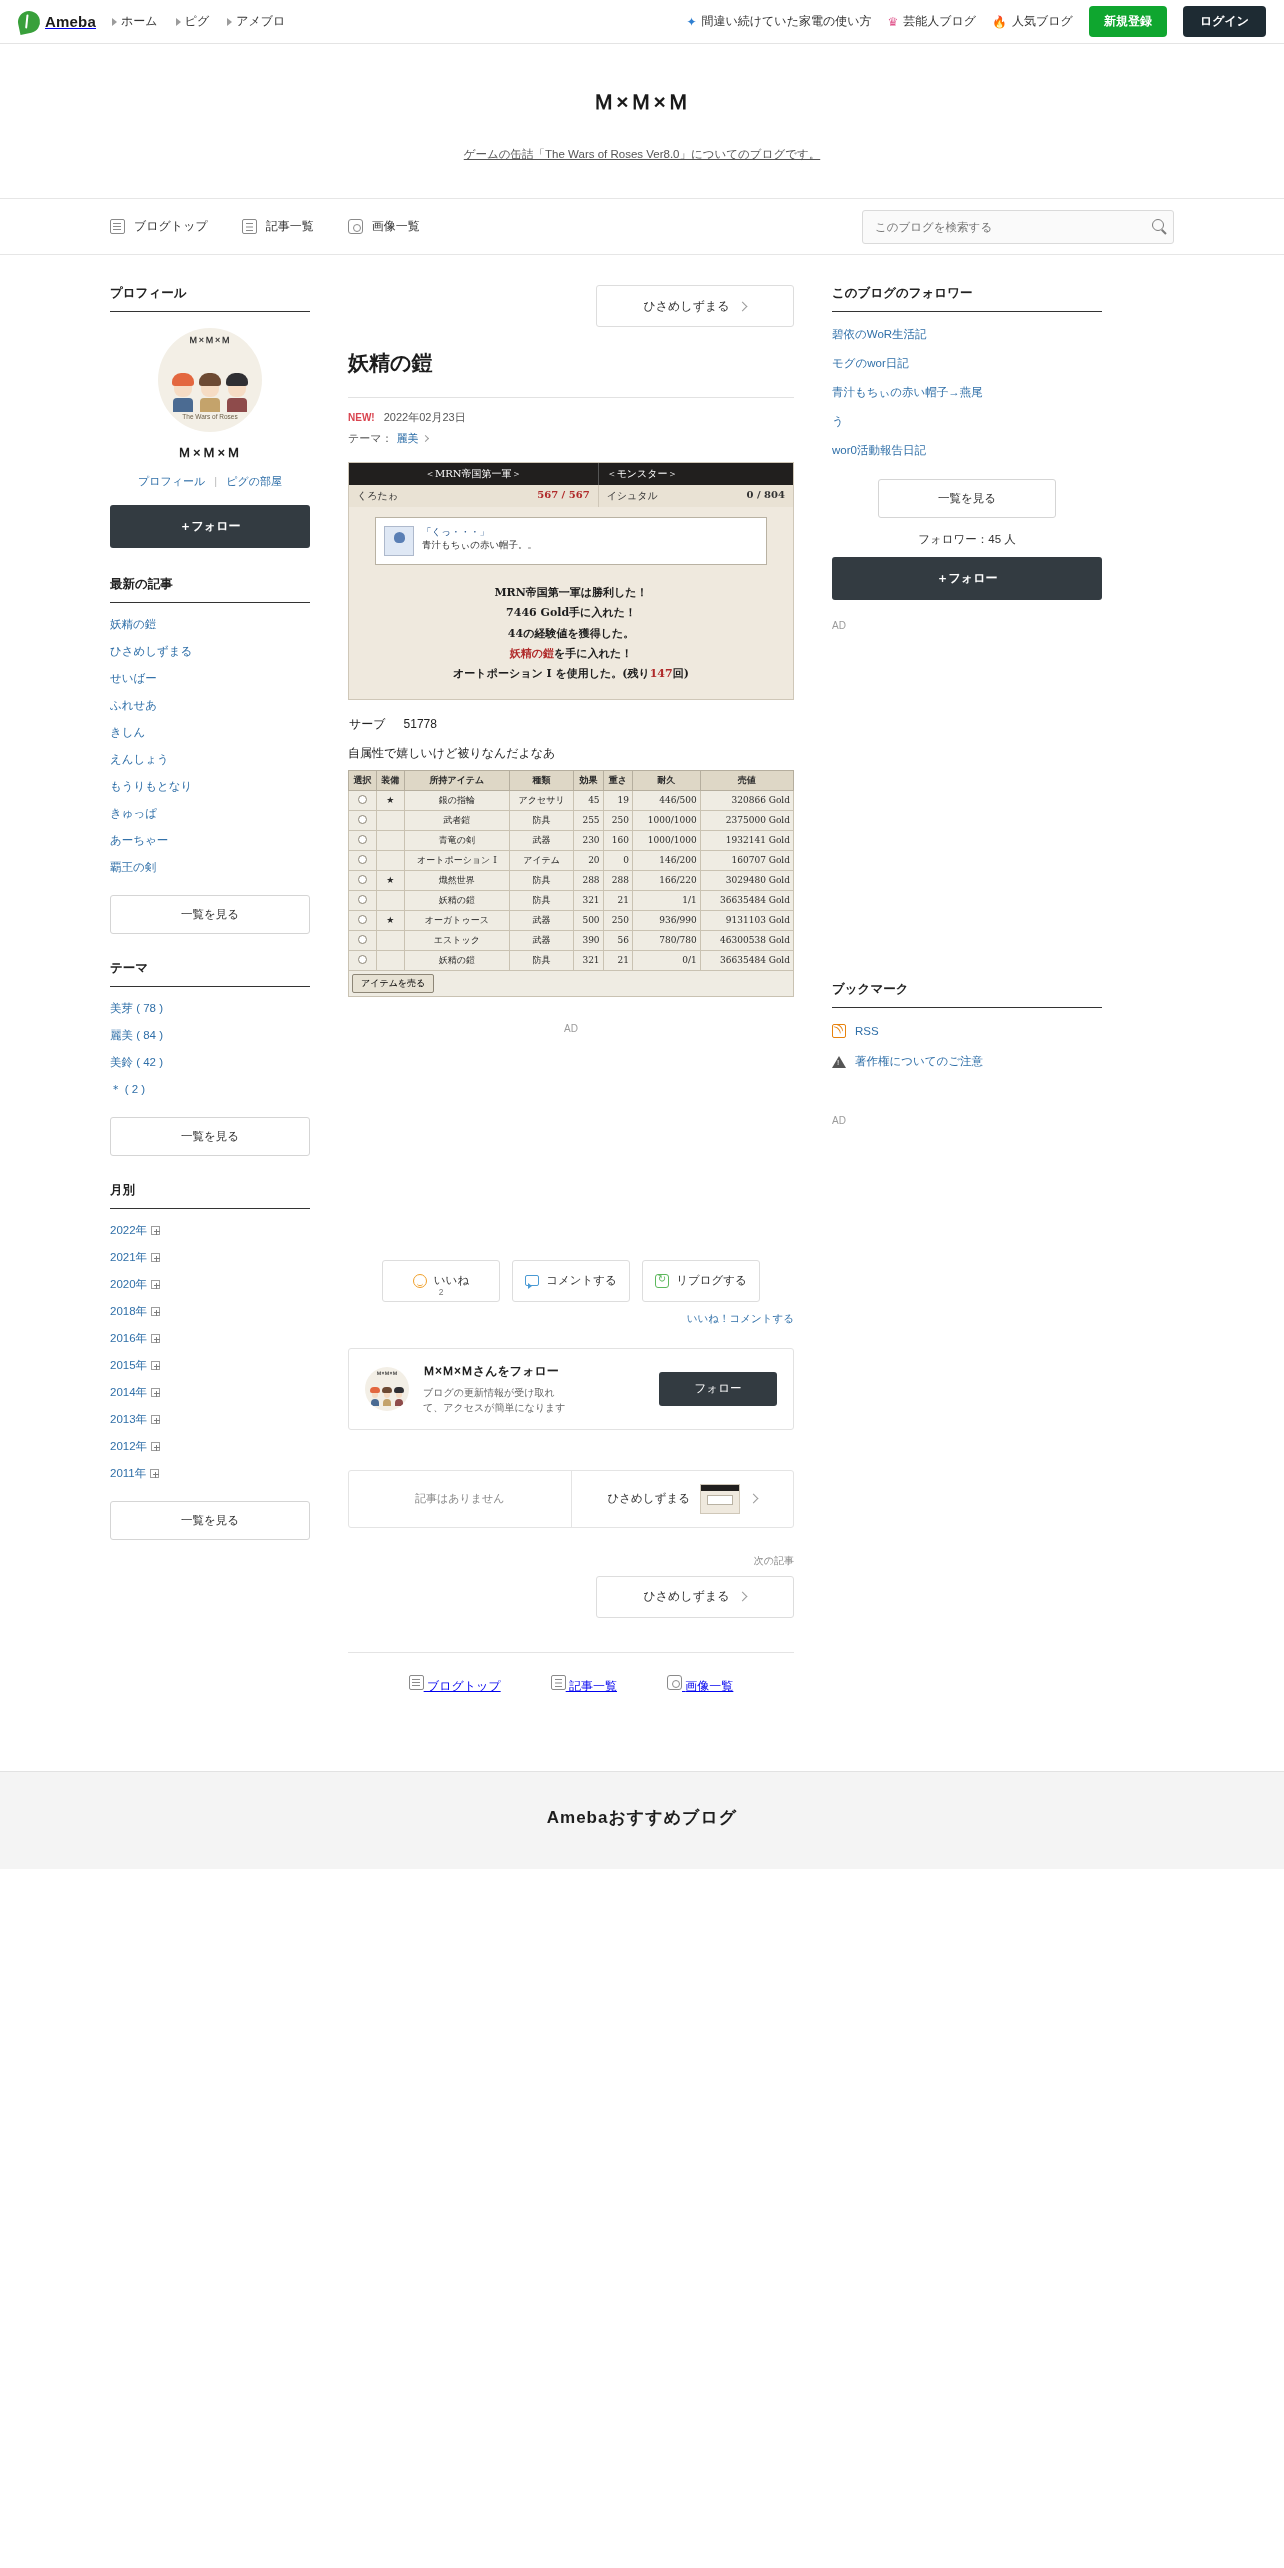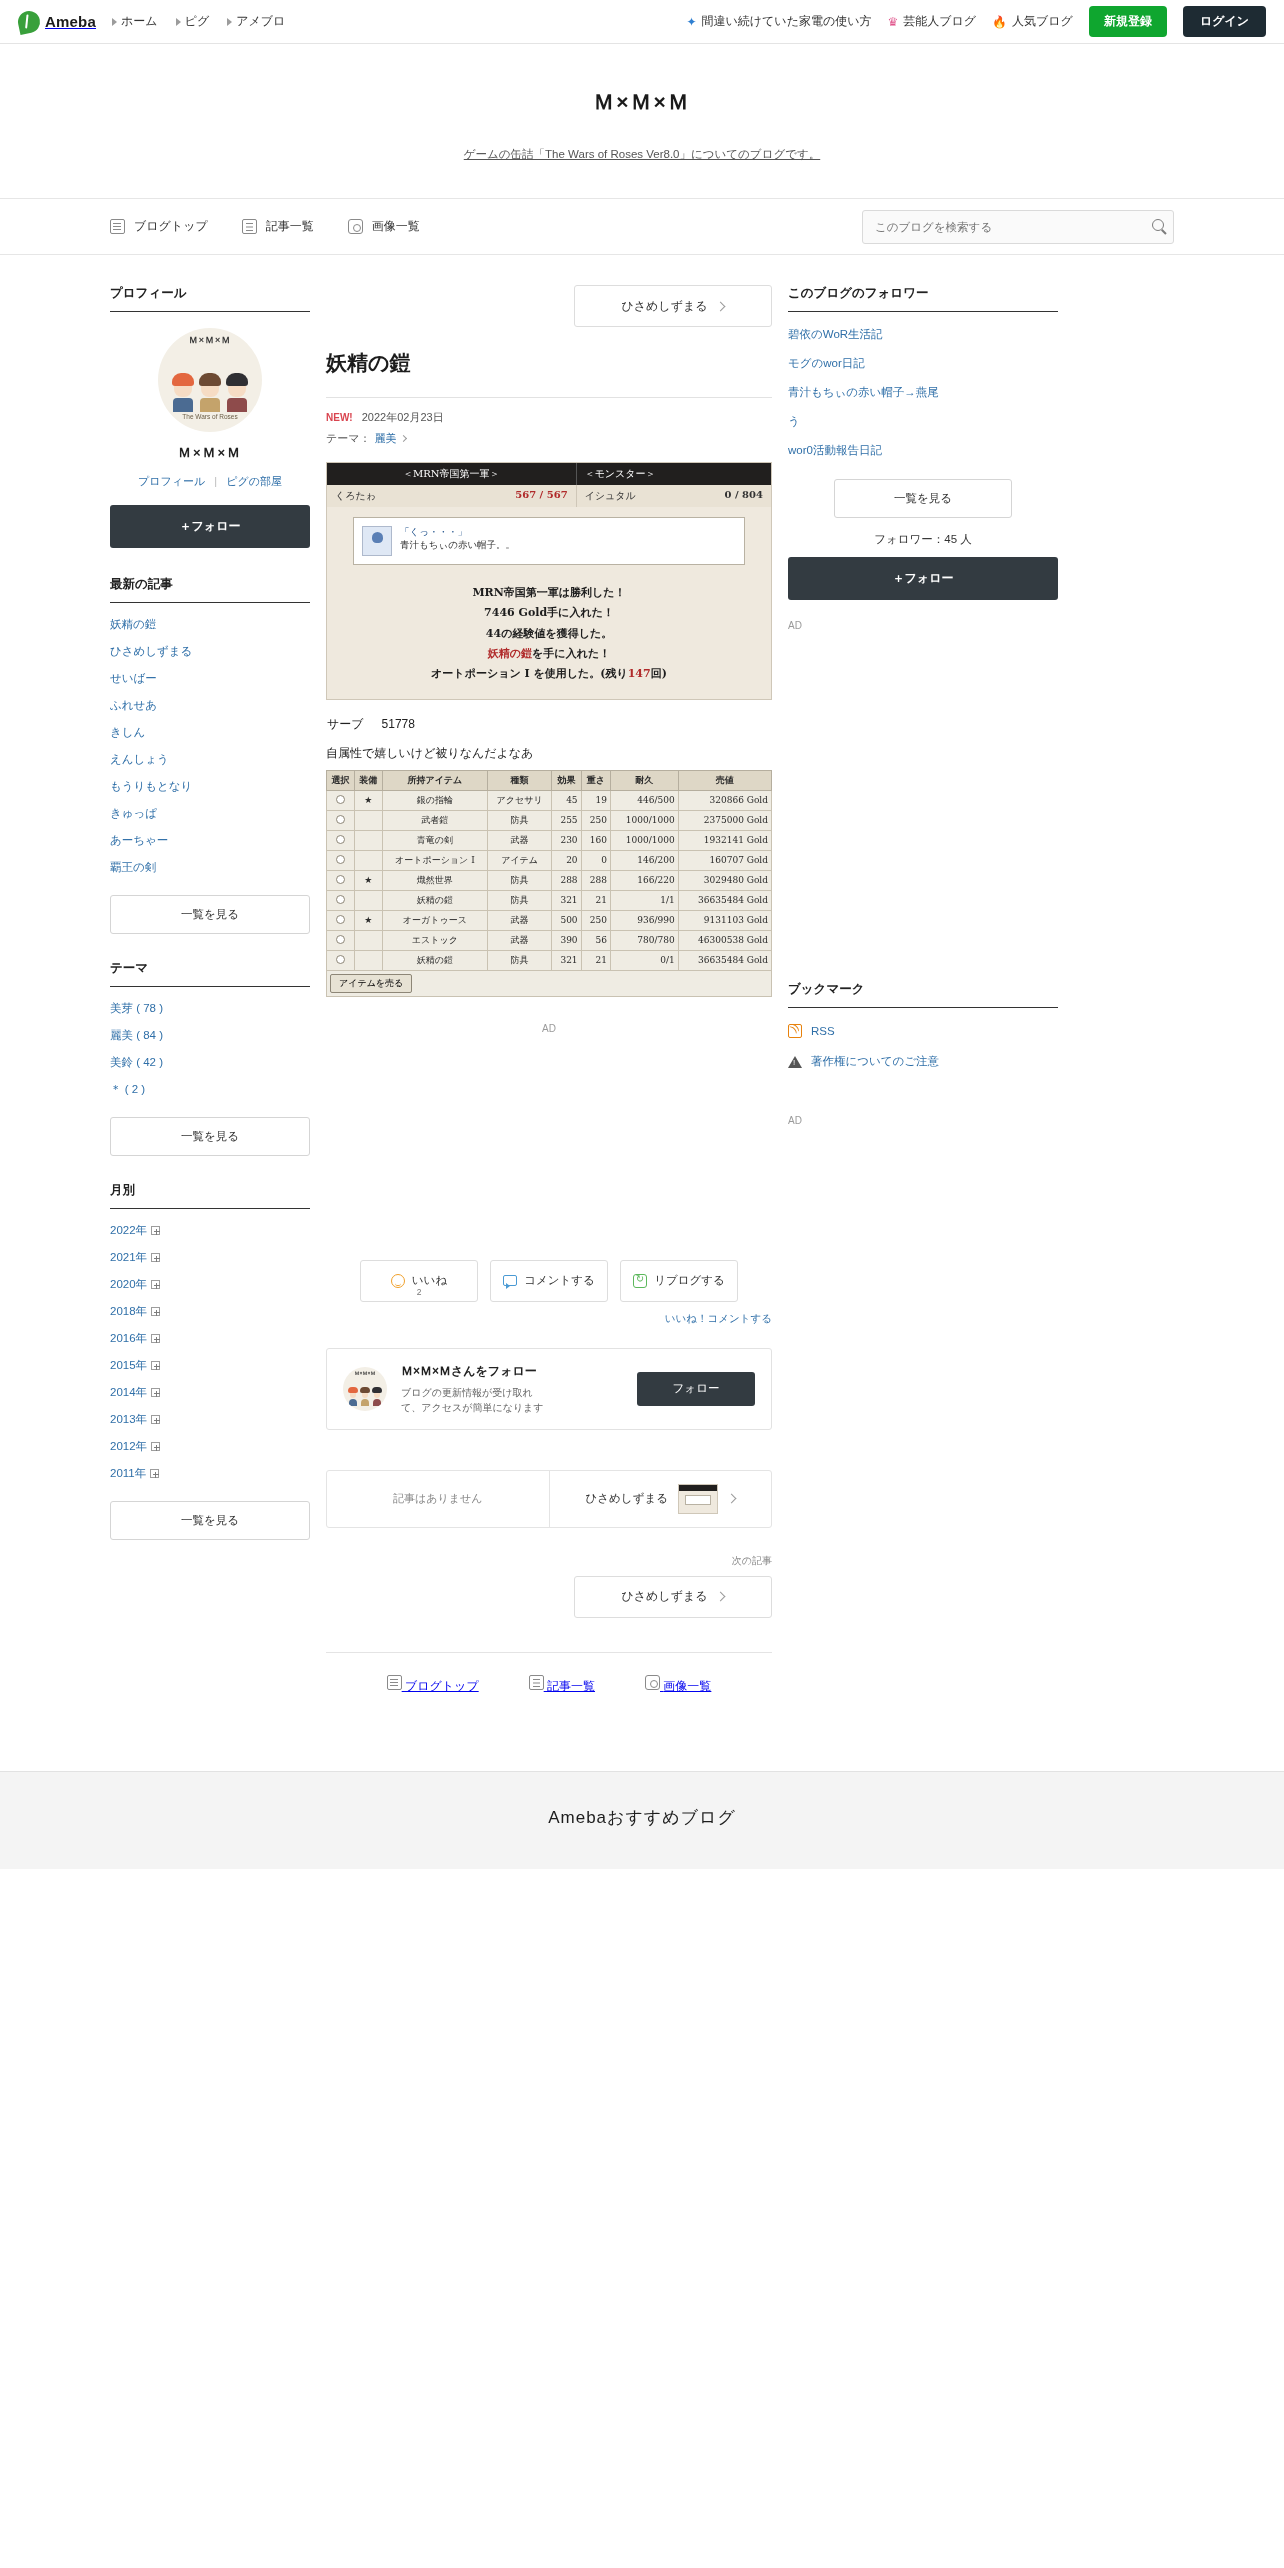--- a/index.html
+++ b/index.html
@@ -91,21 +91,21 @@
   .search-wrap .mag {
     position:absolute; right:10px; top:9px; width:12px;height:12px;
     border:1.6px solid #7b7b7b; border-radius:50%;
   }
   .search-wrap .mag:after{content:"";position:absolute;right:-4px;bottom:-3px;width:6px;height:1.6px;background:#7b7b7b;transform:rotate(45deg);}
 
   
   .page {
     display:flex;
     padding: 30px 110px 0 110px;
-    gap: 16px;
+    gap: 38px;
     align-items:flex-start;
   }
   .col-left  { width: 200px; flex: 0 0 200px; }
   .col-main  { width: 446px; flex: 0 0 446px; }
   .col-right { width: 270px; flex: 0 0 270px; }
 
   h3.side-head {
     font-size: 12.5px; font-weight:bold; color:#222;
     padding-bottom: 9px; border-bottom:1px solid #333; margin-bottom: 8px;
   }
@@ -313,21 +313,21 @@
   .rss-ico{width:14px;height:14px;border:1.3px solid #e8820c;border-radius:2px;position:relative;}
   .rss-ico:after{content:"))";position:absolute;left:2px;top:-3px;font-size:10px;color:#e8820c;transform:rotate(-45deg);}
   .warn-ico{width:0;height:0;border-left:7px solid transparent;border-right:7px solid transparent;border-bottom:12px solid #555;position:relative;}
   .warn-ico:after{content:"!";position:absolute;left:-2px;top:2px;font-size:8px;color:#fff;}
 
   
   .site-footer {
     margin-top: 54px; background:#f4f4f4; border-top:1px solid #e2e2e2;
     padding: 34px 0 40px; text-align:center;
   }
-  .footer-title { font-size:17px; font-weight:normal; color:#1d1d1d; letter-spacing:1px;}
+  .footer-title { font-size:17px; font-weight:bold; color:#1d1d1d; letter-spacing:1px;}
 </style>
 </head>
 <body>
 
 <div class="amb-header">
   <a class="amb-logo" href="#">
     <span class="leaf"></span>
     <span class="txt">Ameba</span>
   </a>
   <div class="amb-nav">

